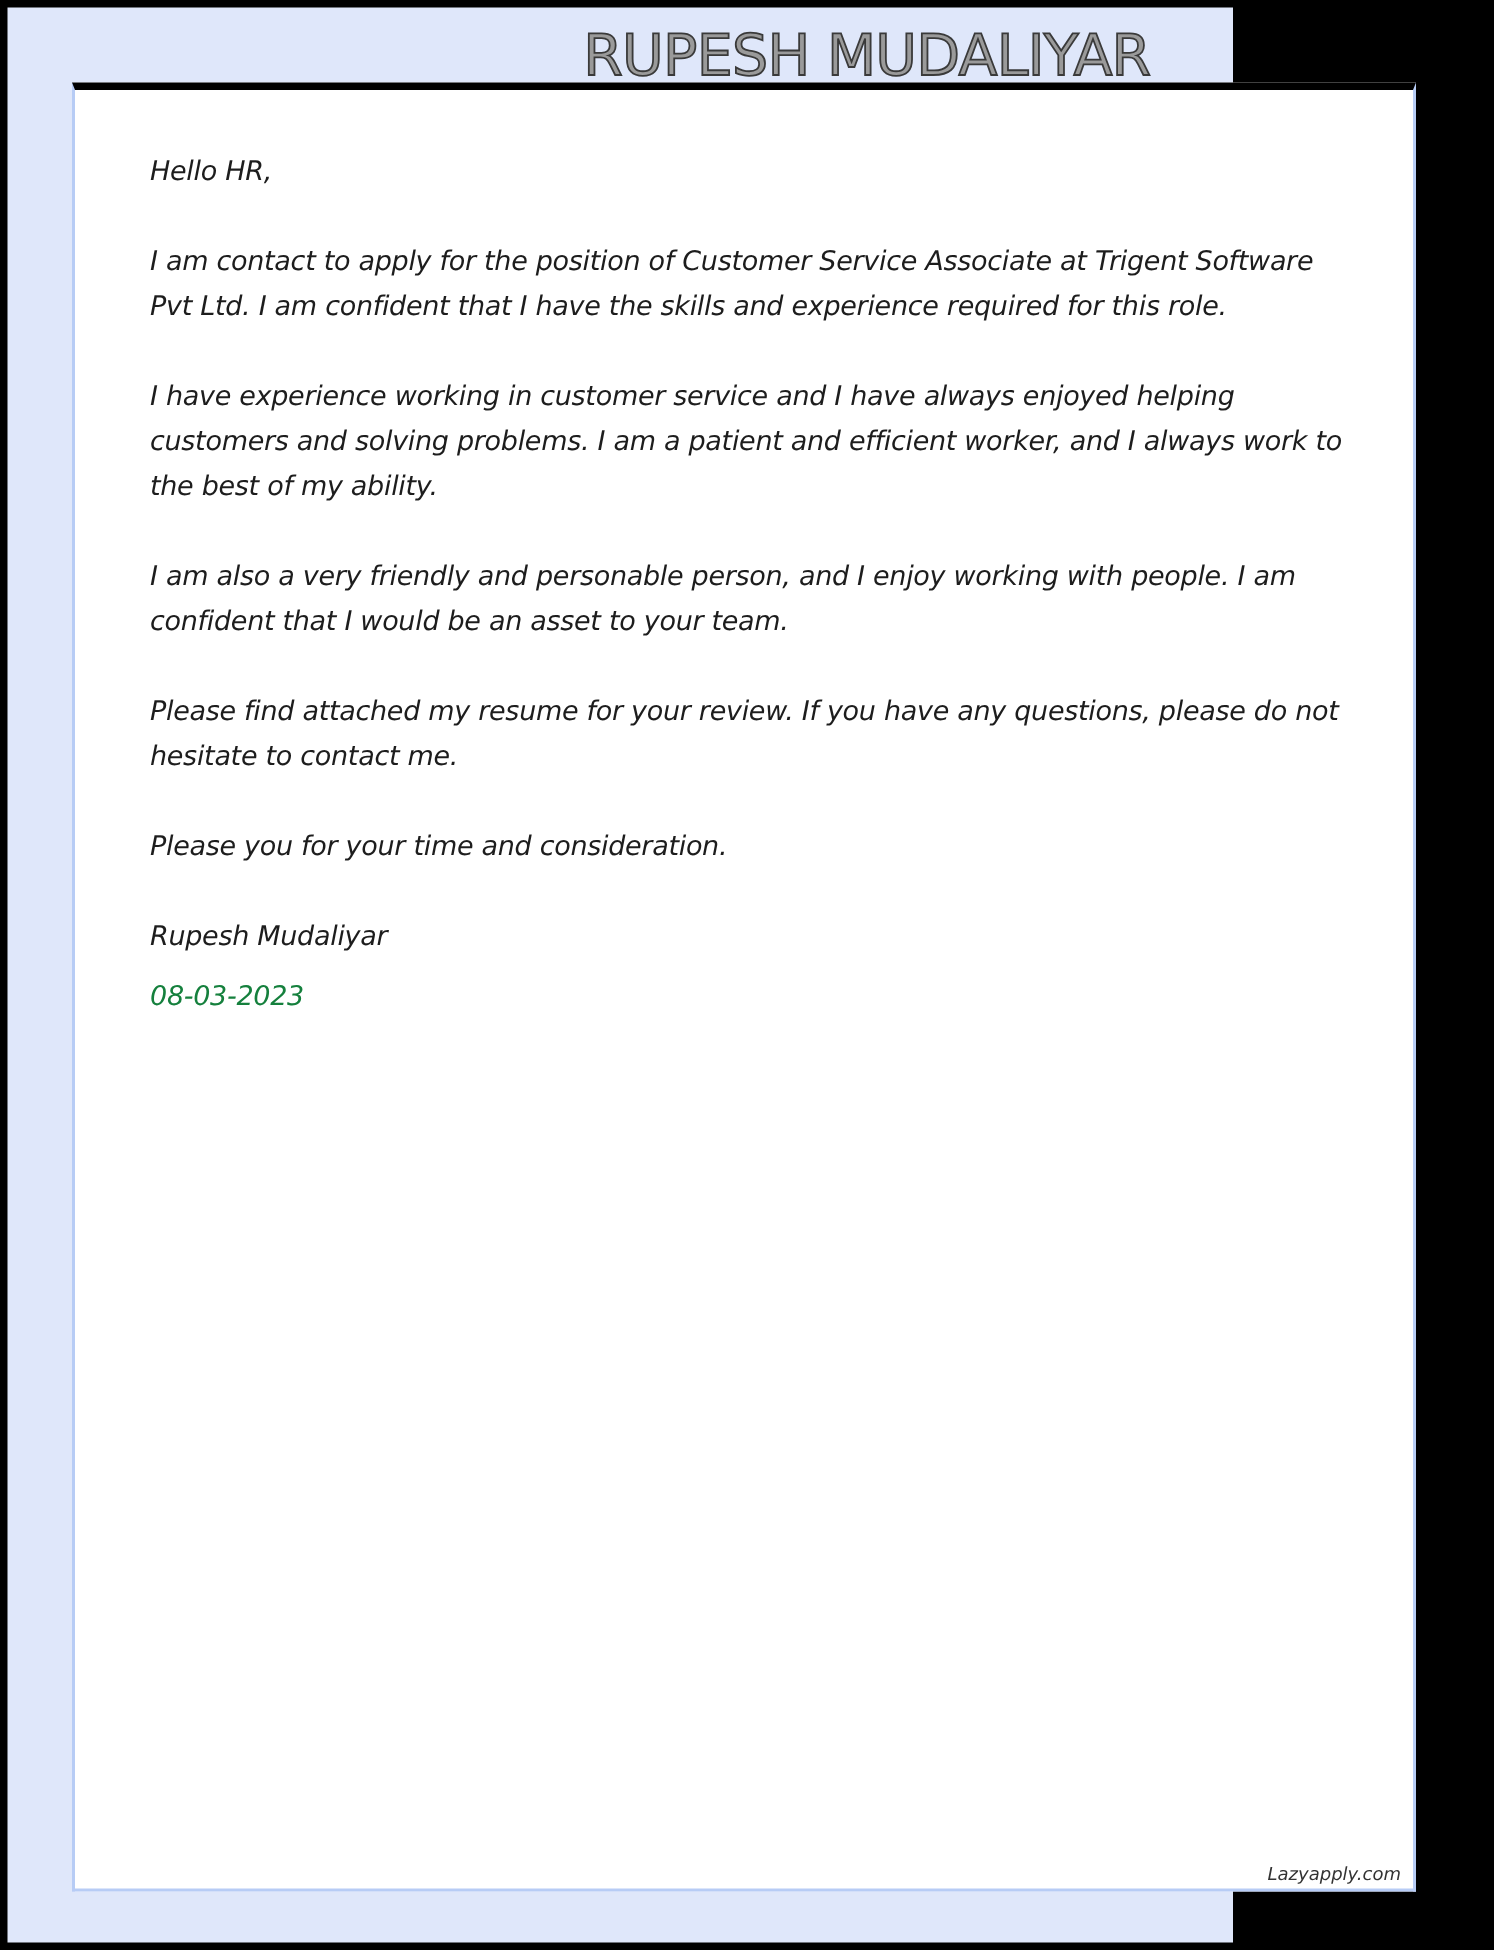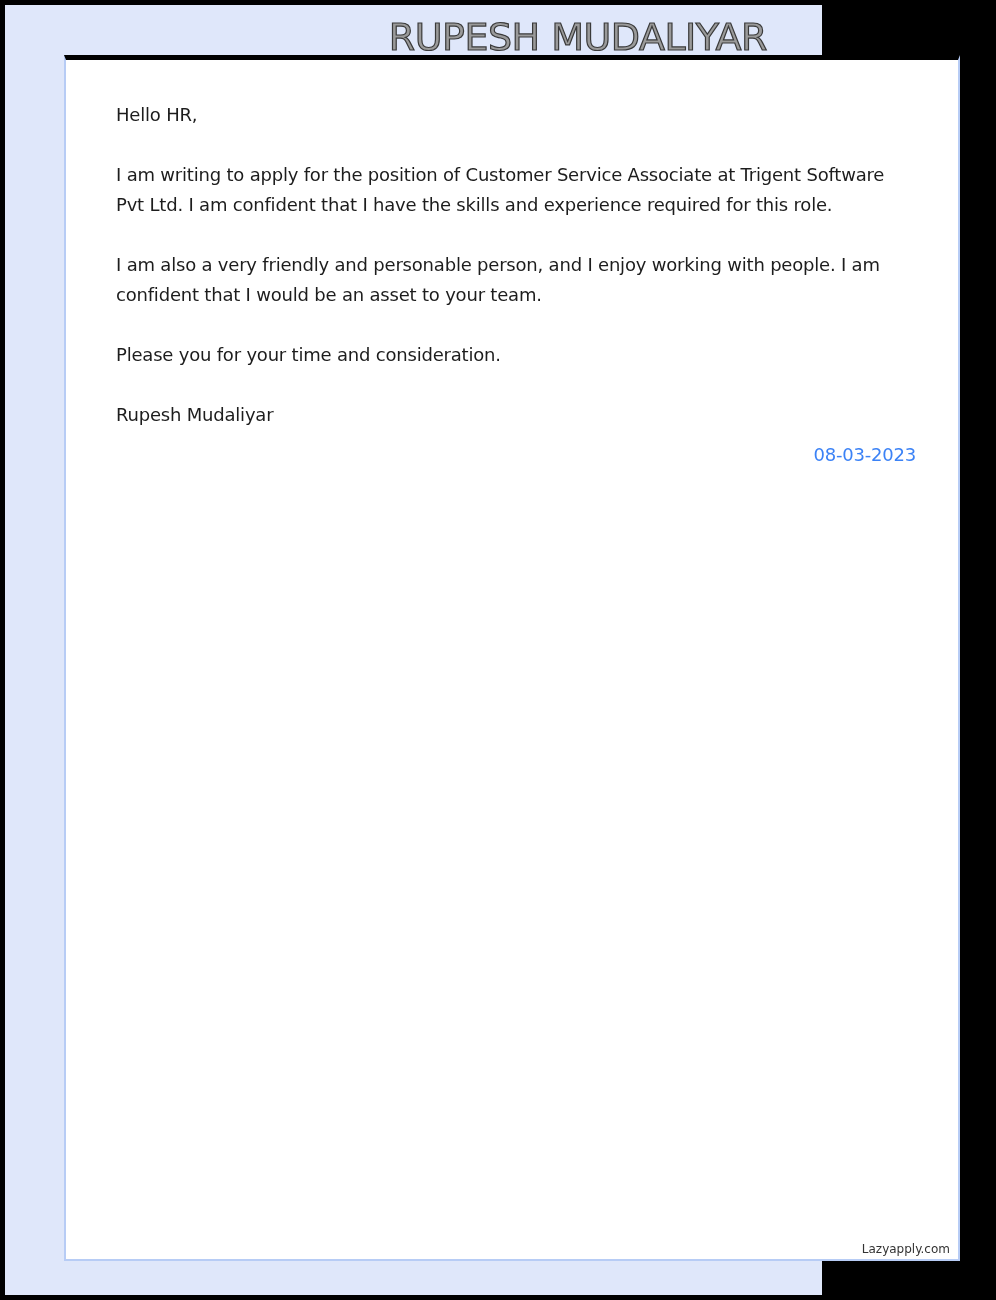--- a/index.html
+++ b/index.html
@@ -24,46 +24,49 @@
     white-space: nowrap;
   }
   .card {
     position: absolute; left: 43px; top: 50px;
     width: 896px; height: 1206px;
     background: #fff;
     border-left: 2px solid #b7ccf5;
     border-right: 2px solid #b7ccf5;
     border-bottom: 2px solid #b7ccf5;
     border-top: 5px solid #000;
-    margin-left: 16px;
+    margin-left: 0;
     box-sizing: border-box;
+    font-style: italic;
   }
   .letter {
     position: absolute; left: 50px; top: 40px; width: 800px;
     font-family: "DejaVu Sans", sans-serif;
     font-size: 18px; line-height: 30px; color: #1d1d1d;
     letter-spacing: -0.2px;
   }
   .letter p { margin: 0 0 30px 0; }
   .letter .sig { margin-bottom: 10px; }
-  .letter .date { color: #3b82f6; margin: 0; text-align: right; }
+  .letter .date { color: #15803d; margin: 0; }
   .footer {
     position: absolute; right: 8px; bottom: 3px;
     font-size: 12px; color: #333; padding-left: 48px;
   }
 </style>
 </head>
 <body>
 
 <div class="page">
   <div class="title">RUPESH MUDALIYAR</div>
   <div class="card">
     <div class="letter">
       <p>Hello HR,</p>
-      <p>I am writing to apply for the position of Customer Service Associate at Trigent Software Pvt Ltd. I am confident that I have the skills and experience required for this role.</p>
+      <p>I am contact to apply for the position of Customer Service Associate at Trigent Software Pvt Ltd. I am confident that I have the skills and experience required for this role.</p>
+      <p>I have experience working in customer service and I have always enjoyed helping customers and solving problems. I am a patient and efficient worker, and I always work to the best of my ability.</p>
       <p>I am also a very friendly and personable person, and I enjoy working with people. I am confident that I would be an asset to your team.</p>
+      <p>Please find attached my resume for your review. If you have any questions, please do not hesitate to contact me.</p>
       <p>Please you for your time and consideration.</p>
       <p class="sig">Rupesh Mudaliyar</p>
       <p class="date">08-03-2023</p>
     </div>
     <div class="footer">Lazyapply.com</div>
   </div>
 </div>
 
 </body></html>

